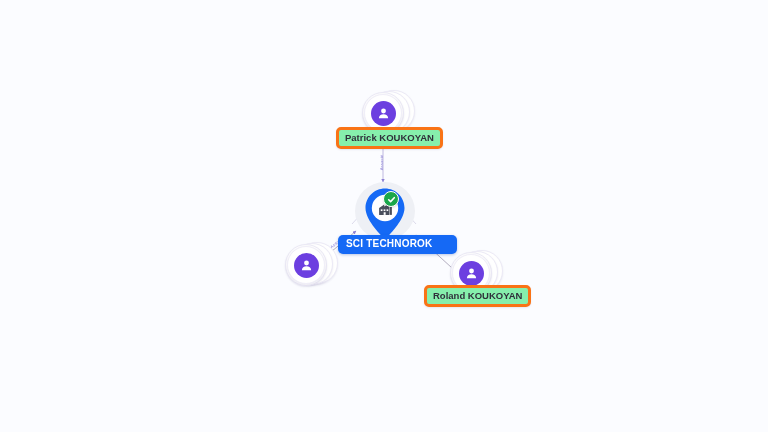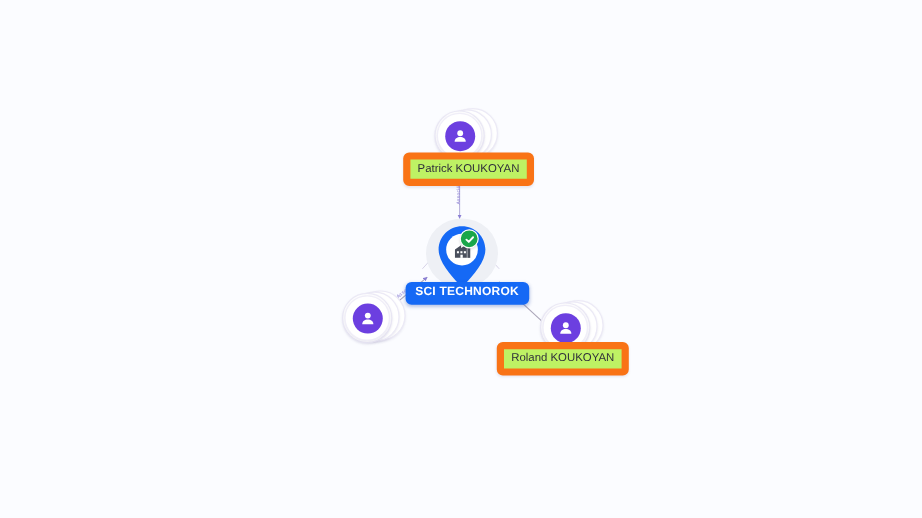--- a/index.html
+++ b/index.html
@@ -105,28 +105,29 @@
     background: #6c3fe0;
     display: flex;
     align-items: center;
     justify-content: center;
   }
   .avatar-disc svg { display: block; }
 
   .name-pill {
     position: absolute;
     white-space: nowrap;
-    background: #bef264;
-    border: 6px solid #f97316;
+    background: #86efac;
+    border: 3px solid #f97316;
     border-radius: 5px;
     padding: 2px 6px 3px 6px;
     font-size: 9.5px;
     line-height: 11px;
     color: #2f2f3a;
     box-shadow: 0 1px 2px rgba(60,50,120,0.10);
+    font-weight: bold;
   }
 
   
   #company-node {
     position: absolute;
     left: 352px;
     top: 181px;
     width: 66px;
     height: 66px;
   }
@@ -180,21 +181,21 @@
   #company-label {
     position: absolute;
     left: 338px;
     top: 235px;
     background: #1569f5;
     color: #ffffff;
     font-size: 10px;
     font-weight: bold;
     letter-spacing: 0.2px;
     line-height: 12px;
-    padding: 3px 8px 4px 8px;
+    padding: 3px 24px 4px 8px;
     border-radius: 5px;
     white-space: nowrap;
     box-shadow: 0 1px 3px rgba(20,60,160,0.28);
   }
 </style>
 </head>
 <body style="background: rgb(251, 252, 255);">
 
 <div id="graph-canvas">
 
@@ -260,21 +261,21 @@
       <div class="avatar-circle">
         <div class="avatar-disc">
           <svg width="15" height="15" viewBox="0 0 24 24" fill="#ffffff">
             <circle cx="12" cy="8" r="3.9"></circle>
             <path d="M4.6 19.4c0-4 3.3-6.2 7.4-6.2s7.4 2.2 7.4 6.2z"></path>
           </svg>
         </div>
       </div>
     </div>
   </div>
-  <div class="name-pill" style="left:414px; top:285px;">Roland KOUKOYAN</div>
+  <div class="name-pill" style="left:424px; top:285px;">Roland KOUKOYAN</div>
 
   <div id="company-node">
     <div class="pin-halo"></div>
 
     <div class="pin-wrap">
       <svg width="42" height="54" viewBox="0 0 42 54" xmlns="http://www.w3.org/2000/svg">
         <path d="M21 1.5 C10.2 1.5 1.5 10.2 1.5 21 C1.5 32.5 14.5 45.5 21 52.5
                  C27.5 45.5 40.5 32.5 40.5 21 C40.5 10.2 31.8 1.5 21 1.5 Z" fill="#1569f5"></path>
         <circle cx="21" cy="21" r="13.2" fill="#ffffff"></circle>
       </svg>

